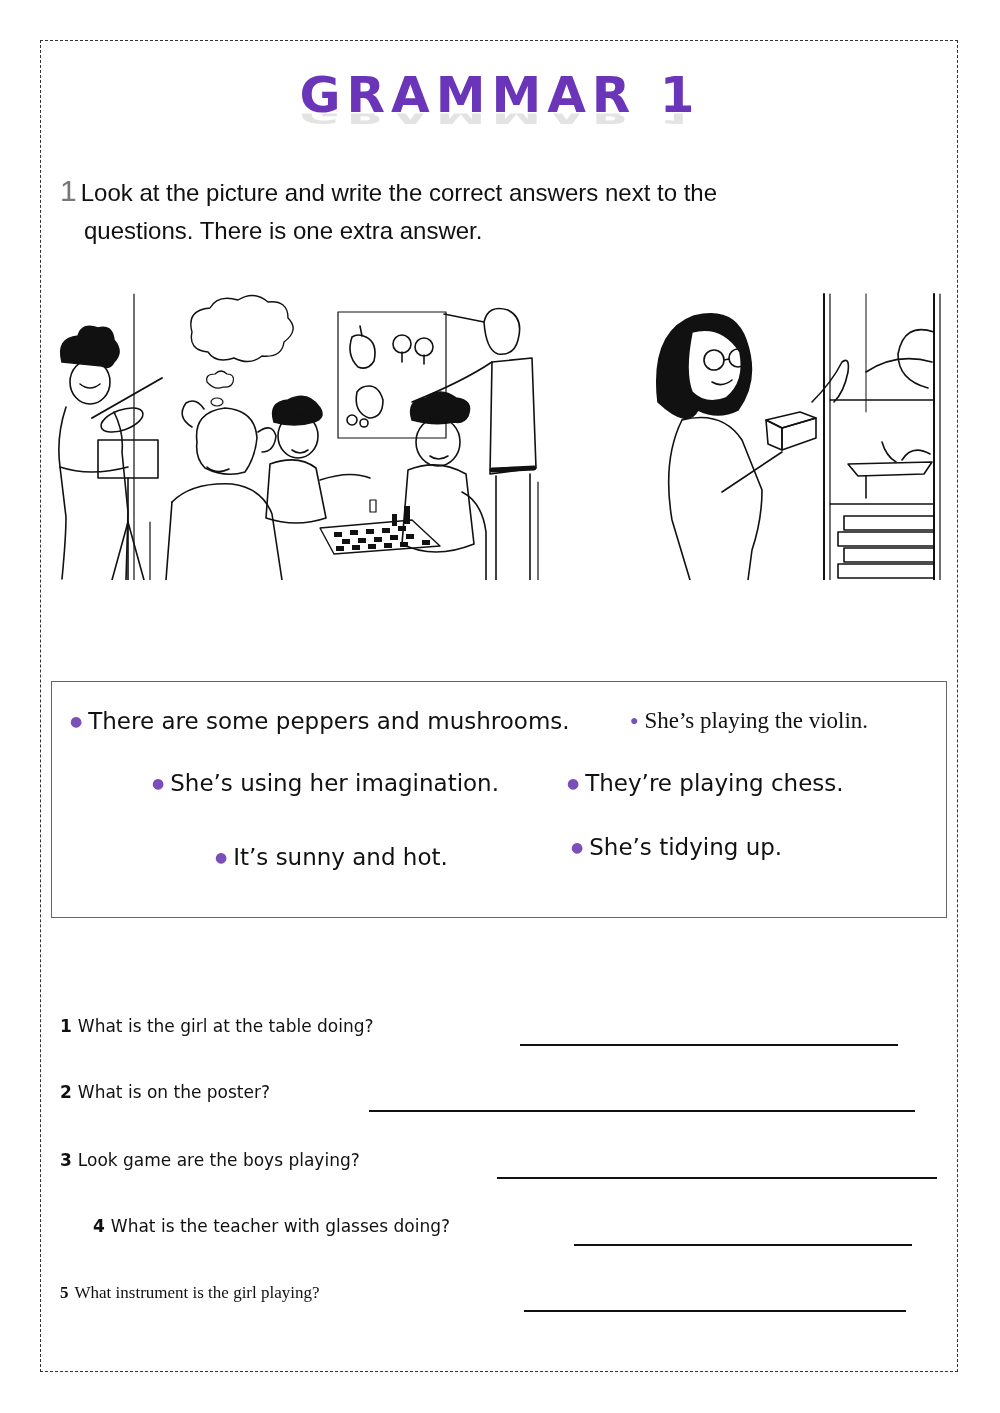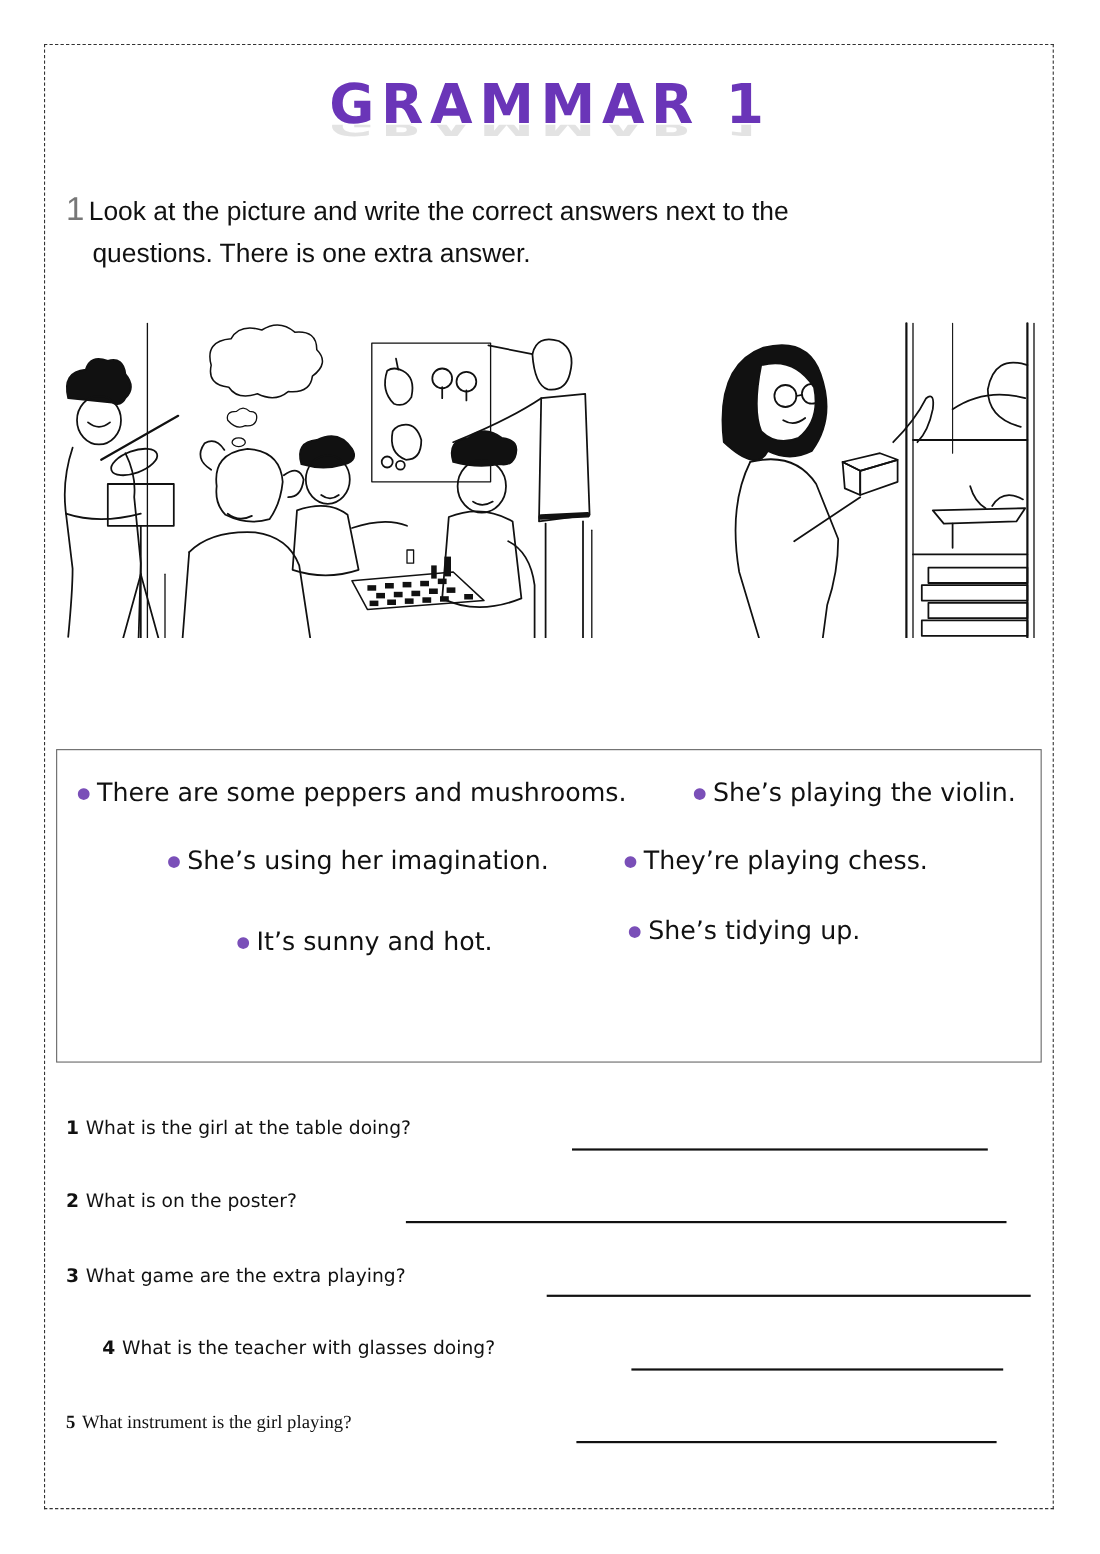--- a/index.html
+++ b/index.html
@@ -24,21 +24,21 @@
     font-family: "Liberation Sans", sans-serif; font-weight: normal; font-size: 24px; line-height: 38px;
   }
   .instr-num { color: #777; font-size: 30px; margin-right: 4px; }
   .instr-line2 { padding-left: 24px; display: block; }
 
   .scene { position: absolute; top: 292px; height: 288px; }
   .scene-left { left: 52px; width: 490px; }
   .scene-right { left: 652px; width: 290px; }
 
   .answer-box {
-    position: absolute; left: 51px; top: 681px; width: 896px; height: 285px;
+    position: absolute; left: 51px; top: 681px; width: 896px; height: 237px;
     border: 1.5px solid #666; box-sizing: border-box;
   }
   .answer {
     position: absolute; font-family: "DejaVu Sans", sans-serif; font-size: 23px; white-space: nowrap;
   }
   .bullet { color: #7a4fb8; font-size: 14px; margin-right: 6px; vertical-align: 3px; }
 
   .question {
     position: absolute; left: 60px; font-family: "DejaVu Sans", sans-serif; font-size: 17px; white-space: nowrap;
   }
@@ -182,33 +182,33 @@
 
   <polygon points="114,128 148,120 164,126 130,136"></polygon>
   <polygon points="114,128 130,136 130,158 116,152"></polygon>
   <polygon points="130,136 164,126 164,146 130,158"></polygon>
 
   <path d="M160 110 q20 -20 30 -40 q8 -6 6 10 q-4 20 -14 30"></path>
 </svg>
 
 <div class="answer-box">
   <div class="answer" style="left:18px; top:26px;"><span class="bullet">●</span><span>There are some peppers and mushrooms.</span></div>
-  <div class="answer" style="left:578px; top:26px;"><span class="bullet">●</span><span>She’s playing the violin.</span></div>
+  <div class="answer" style="left:578px; top:26px;font-family:Liberation Serif, serif;"><span class="bullet">●</span><span>She’s playing the violin.</span></div>
   <div class="answer" style="left:100px; top:88px;"><span class="bullet">●</span><span>She’s using her imagination.</span></div>
   <div class="answer" style="left:515px; top:88px;"><span class="bullet">●</span><span>They’re playing chess.</span></div>
   <div class="answer" style="left:163px; top:152px;margin-top:10px;"><span class="bullet">●</span><span>It’s sunny and hot.</span></div>
   <div class="answer" style="left:519px; top:152px;text-align:right;"><span class="bullet">●</span><span>She’s tidying up.</span></div>
 </div>
 
 <div class="question" style="top:1016px;"><span class="q-num">1</span><span>What is the girl at the table doing?</span></div>
 <div class="q-line" style="left:520px; top:1044px; width:378px;"></div>
 
 <div class="question" style="top:1082px;text-align:center;"><span class="q-num">2</span><span>What is on the poster?</span></div>
 <div class="q-line" style="left:369px; top:1110px; width:546px;"></div>
 
-<div class="question" style="top:1150px;"><span class="q-num">3</span><span>What game are the extra playing?</span></div>
+<div class="question" style="top:1150px;"><span class="q-num">3</span><span>Look game are the boys playing?</span></div>
 <div class="q-line" style="left:497px; top:1177px; width:440px;"></div>
 
 <div class="question" style="top:1216px;margin-left:33px;"><span class="q-num">4</span><span>What is the teacher with glasses doing?</span></div>
 <div class="q-line" style="left:574px; top:1244px; width:338px;"></div>
 
 <div class="question" style="top:1283px;font-family:Liberation Serif, serif;"><span class="q-num">5</span><span>What instrument is the girl playing?</span></div>
 <div class="q-line" style="left:524px; top:1310px; width:382px;"></div>
 
 </body></html>

